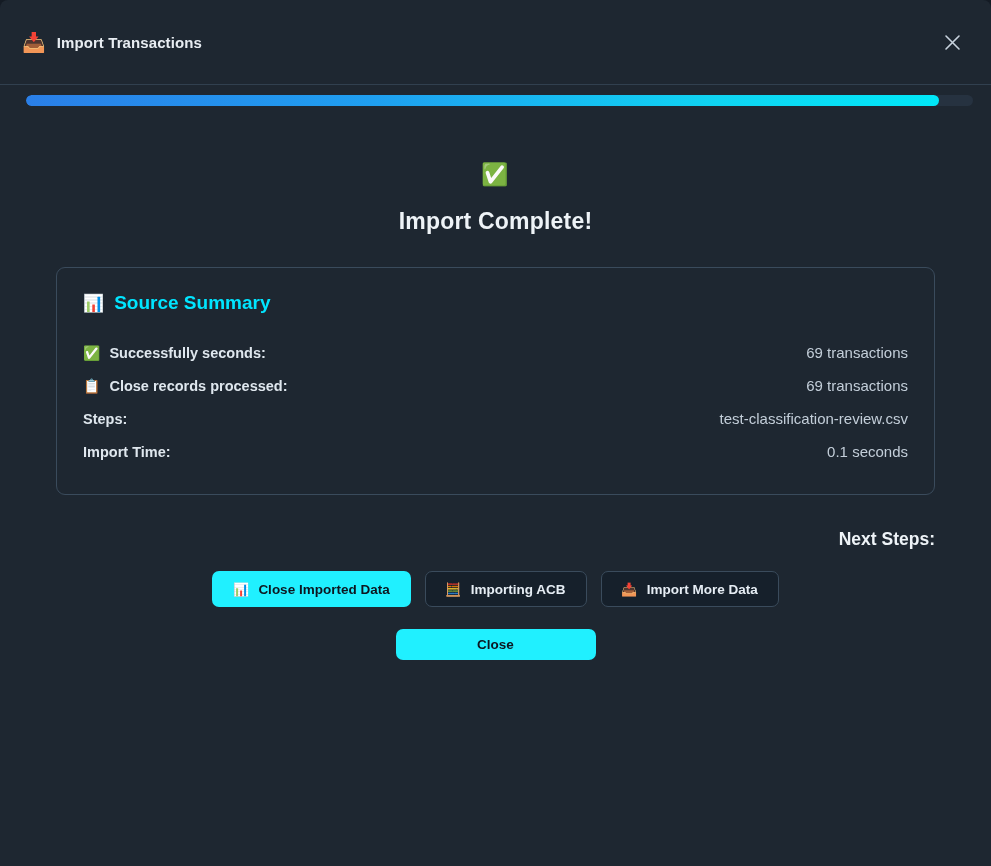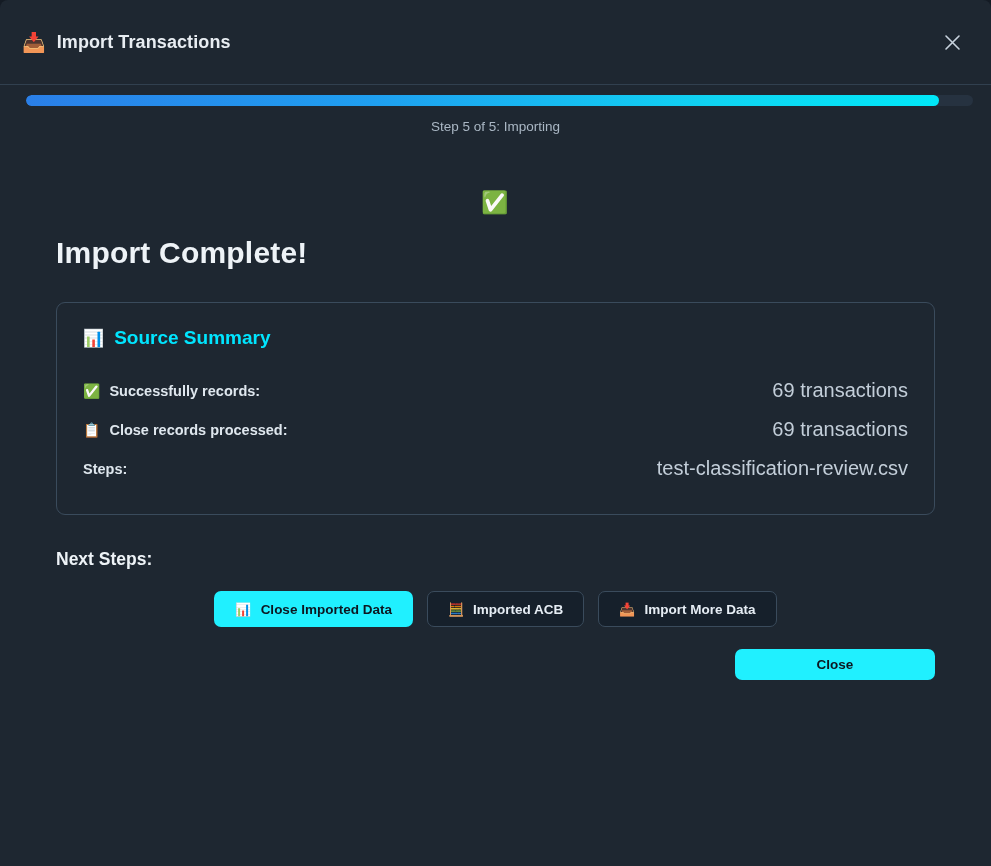--- a/index.html
+++ b/index.html
@@ -37,21 +37,21 @@
     display: flex;
     align-items: center;
     gap: 11px;
   }
   .title-emoji {
     font-size: 19px;
     line-height: 1;
     display: inline-block;
   }
   .titlebar-title {
-    font-size: 18px;
+    font-size: 15px;
     font-weight: bold;
     color: #e8edf2;
     letter-spacing: .1px;
   }
   .close-x {
     position: absolute;
     right: 24px;
     top: 50%;
     transform: translateY(-50%);
     width: 30px;
@@ -97,22 +97,23 @@
   }
 
   .status-icon {
     text-align: center;
     margin-top: 58px;
     font-size: 22px;
     line-height: 1;
   }
 
   .headline {
+    text-align: center;
     margin-top: 22px;
-    font-size: 30px;
+    font-size: 23px;
     font-weight: bold;
     color: #eef3f7;
     letter-spacing: .2px;
   }
 
   
   .summary-card {
     margin-top: 32px;
     border: 1px solid #3a4b5c;
     border-radius: 9px;
@@ -139,27 +140,27 @@
     display: flex;
     align-items: center;
     gap: 9px;
     font-size: 14.5px;
     font-weight: bold;
     color: #dfe7ee;
   }
   .summary-row .label .emoji { font-size: 14px; }
   .summary-row .label.no-icon { padding-left: 0; }
   .summary-row .value {
-    font-size: 20px;
+    font-size: 15px;
     color: #c3ced9;
   }
 
   
   .next-steps-title {
-    text-align: left;
+    text-align: right;
     margin-top: 34px;
     font-size: 17.5px;
     font-weight: bold;
     color: #eef3f7;
   }
 
   .btn-row {
     display: flex;
     justify-content: center;
     gap: 14px;
@@ -184,21 +185,21 @@
     color: #0d1620;
   }
   .btn-secondary {
     background: #16202b;
     color: #e6edf4;
     border: 1px solid #3a4b5c;
   }
 
   .close-row {
     display: flex;
-    justify-content: flex-end;
+    justify-content: center;
     margin-top: 22px;
   }
   .btn-close {
     width: 200px;
     height: 31px;
     border-radius: 7px;
     background: #20f0ff;
     color: #0d1620;
     font-size: 13.5px;
     font-weight: bold;
@@ -229,69 +230,74 @@
       <svg width="17" height="17" viewBox="0 0 17 17" aria-hidden="true">
         <path d="M2 2 L15 15 M15 2 L2 15" stroke="#c8d3de" stroke-width="1.6" stroke-linecap="round" fill="none"></path>
       </svg>
     </div>
   </div>
 
   <div class="progress-area">
     <div class="progress-track">
       <div class="progress-fill"></div>
     </div>
-    <div class="progress-label">Step 5 of 5: Importing</div>
   </div>
 
   <div class="content">
 
     <div class="status-icon">✅</div>
     <div class="headline">Import Complete!</div>
 
     <div class="summary-card">
       <div class="summary-title">
         <span class="emoji">📊</span>
         <span>Source Summary</span>
       </div>
 
       <div class="summary-row">
         <span class="label">
           <span class="emoji">✅</span>
-          <span>Successfully records:</span>
+          <span>Successfully seconds:</span>
         </span>
         <span class="value">69 transactions</span>
       </div>
 
       <div class="summary-row">
         <span class="label">
           <span class="emoji">📋</span>
           <span>Close records processed:</span>
         </span>
         <span class="value">69 transactions</span>
       </div>
 
       <div class="summary-row">
         <span class="label no-icon">
           <span>Steps:</span>
         </span>
         <span class="value">test-classification-review.csv</span>
       </div>
 
+      <div class="summary-row">
+        <span class="label no-icon">
+          <span>Import Time:</span>
+        </span>
+        <span class="value">0.1 seconds</span>
+      </div>
     </div>
 
     <div class="next-steps-title">Next Steps:</div>
 
     <div class="btn-row">
       <div class="btn btn-primary">
         <span class="emoji">📊</span>
         <span>Close Imported Data</span>
       </div>
       <div class="btn btn-secondary">
         <span class="emoji">🧮</span>
-        <span>Imported ACB</span>
+        <span>Importing ACB</span>
       </div>
       <div class="btn btn-secondary">
         <span class="emoji">📥</span>
         <span>Import More Data</span>
       </div>
     </div>
 
     <div class="close-row">
       <button class="btn-close">Close</button>
     </div>

